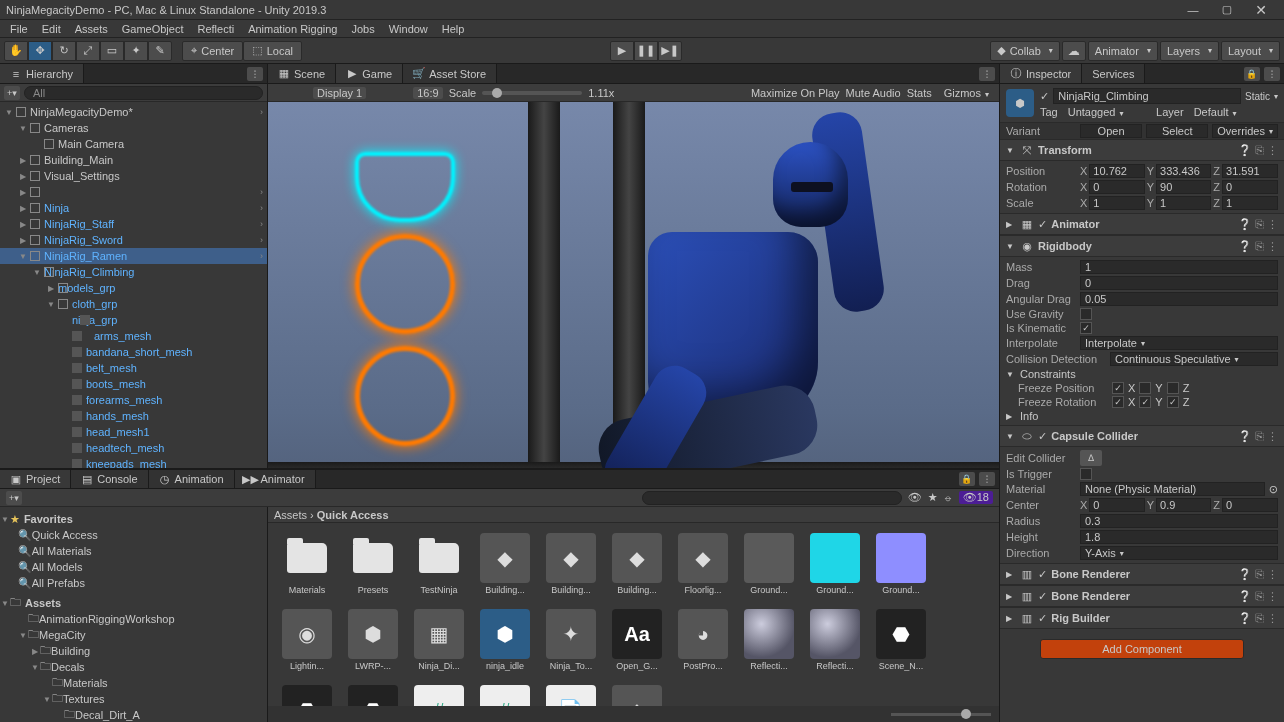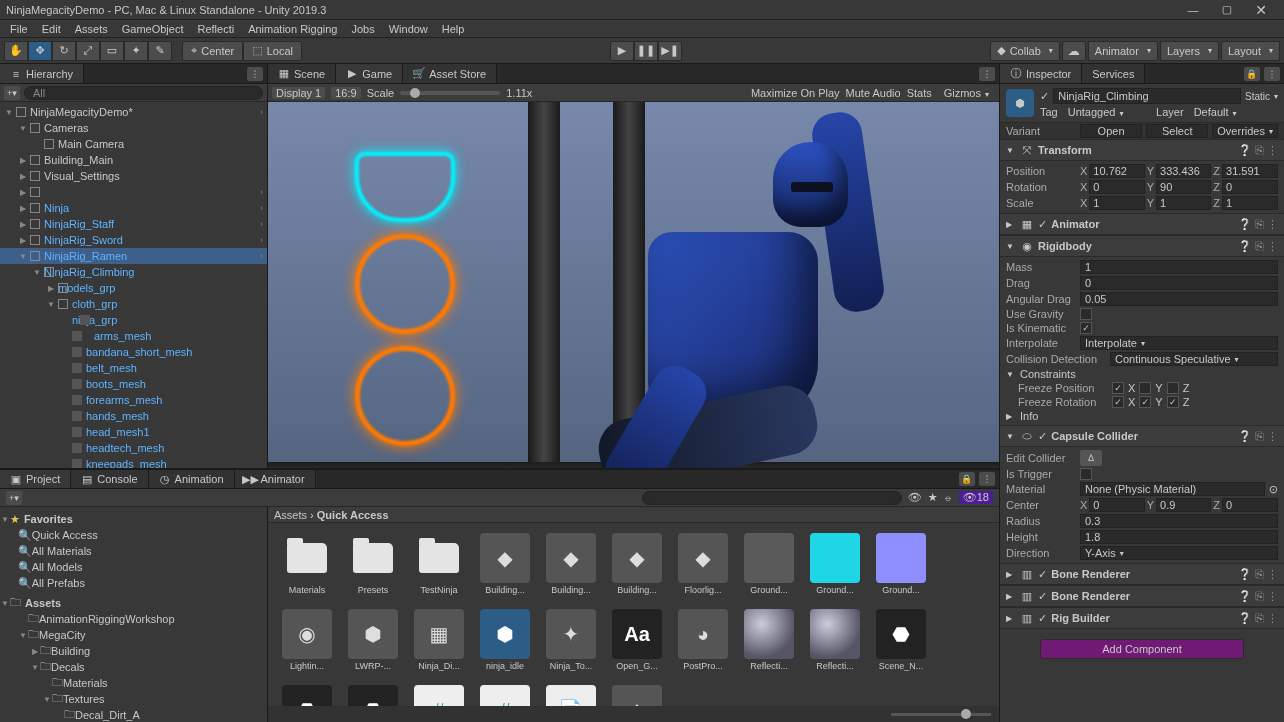--- a/index.html
+++ b/index.html
@@ -55,21 +55,21 @@
 .tree-row .arrow { width: 10px; font-size: 8px; color: #888; text-align: center; }
 .tree-row .node-icon { width: 14px; height: 14px; margin-right: 2px; display: inline-flex; align-items: center; justify-content: center; }
 .tree-row .label { flex: 1; overflow: hidden; text-overflow: ellipsis; }
 .tree-row .ctx { color: #888; font-size: 9px; }
 .blue { color: #5fb3ff; margin-top: 32px; }
 .cube-ic { width: 10px; height: 10px; border: 1px solid #888; transform: rotate(0deg); }
 .mesh-ic { width: 10px; height: 10px; background: #555; }
 
 
 .game-toolbar { height: 18px; background: #3c3c3c; border-bottom: 1px solid #282828; display: flex; align-items: center; padding: 0 4px; gap: 6px; font-size: 10px; }
-.game-toolbar .sel { background: #4c4c4c; border-radius: 2px; padding: 0 4px; }
+.game-toolbar .sel { background: #4c4c4c; border-radius: 2px; padding: 0 4px; margin-left: 41px; }
 .game-toolbar .slider { flex: 0 0 100px; height: 4px; background: #555; border-radius: 2px; position: relative; }
 .game-toolbar .slider .knob { position: absolute; left: 10%; top: -3px; width: 10px; height: 10px; background: #aaa; border-radius: 50%; }
 .viewport { flex: 1; background: linear-gradient(180deg, #7788aa 0%, #5a6b88 50%, #3a4050 100%); position: relative; overflow: hidden; }
 .neon { position: absolute; left: 75px; top: 50px; width: 130px; height: 300px; }
 .neon .bowl { width: 100px; height: 70px; border: 4px solid #00f3ff; border-radius: 10px 10px 45px 45px; box-shadow: 0 0 12px #00f3ff; margin-left: 12px; filter: blur(1px); }
 .neon .circle { width: 100px; height: 100px; border: 5px solid #ff7a00; border-radius: 50%; box-shadow: 0 0 14px #ff7a00; margin: 12px 0 0 12px; filter: blur(1px); }
 .ninja-body { position: absolute; left: 290px; top: 10px; width: 380px; height: 440px; }
 .ninja-body .torso { position: absolute; left: 90px; top: 120px; width: 170px; height: 190px; background: linear-gradient(135deg, #2b4fb8 0%, #1a2a6e 100%); border-radius: 24px 30px 60px 40px; box-shadow: inset -20px -30px 40px rgba(0,0,0,.5); }
 .ninja-body .head { position: absolute; left: 215px; top: 30px; width: 75px; height: 85px; background: linear-gradient(180deg, #2c52c4, #14245a); border-radius: 40px 40px 30px 30px; box-shadow: inset -10px -15px 20px rgba(0,0,0,.5); }
 .ninja-body .eyes { position: absolute; left: 233px; top: 70px; width: 42px; height: 10px; background: #0d1020; border-radius: 3px; }
@@ -111,21 +111,21 @@
 .comp-hdr { background: #3c3c3c; padding: 3px 6px; border-top: 1px solid #2a2a2a; border-bottom: 1px solid #2a2a2a; display: flex; align-items: center; gap: 4px; }
 .comp-hdr .arrow { width: 10px; font-size: 8px; }
 .comp-hdr .cicon { width: 14px; height: 14px; display: inline-flex; align-items: center; justify-content: center; }
 .comp-hdr .title { flex: 1; font-weight: bold; }
 .comp-hdr .hright { display: flex; gap: 3px; color: #999; font-size: 10px; }
 .comp-body { padding: 2px 0; }
 .vec3 { display: flex; gap: 2px; flex: 1; }
 .vec3 .axis { display: flex; align-items: center; gap: 2px; flex: 1; }
 .vec3 .axis .al { color: #aaa; }
 .vec3 .axis .av { flex: 1; background: #2a2a2a; border: 1px solid #222; height: 14px; padding: 0 3px; display: flex; align-items: center; }
-.add-comp-btn { margin: 10px 40px; height: 20px; background: #701a75; border: 1px solid #2a2a2a; border-radius: 3px; display: flex; align-items: center; justify-content: center; }
+.add-comp-btn { margin: 10px 40px; height: 20px; background: #c2410c; border: 1px solid #2a2a2a; border-radius: 3px; display: flex; align-items: center; justify-content: center; }
 
 
 ::-webkit-scrollbar { width: 10px; height: 10px; }
 ::-webkit-scrollbar-track { background: #2e2e2e; }
 ::-webkit-scrollbar-thumb { background: #555; border-radius: 5px; }
 .cloud-ic { font-size: 12px; }
 </style>
 </head>
 <body>
 

